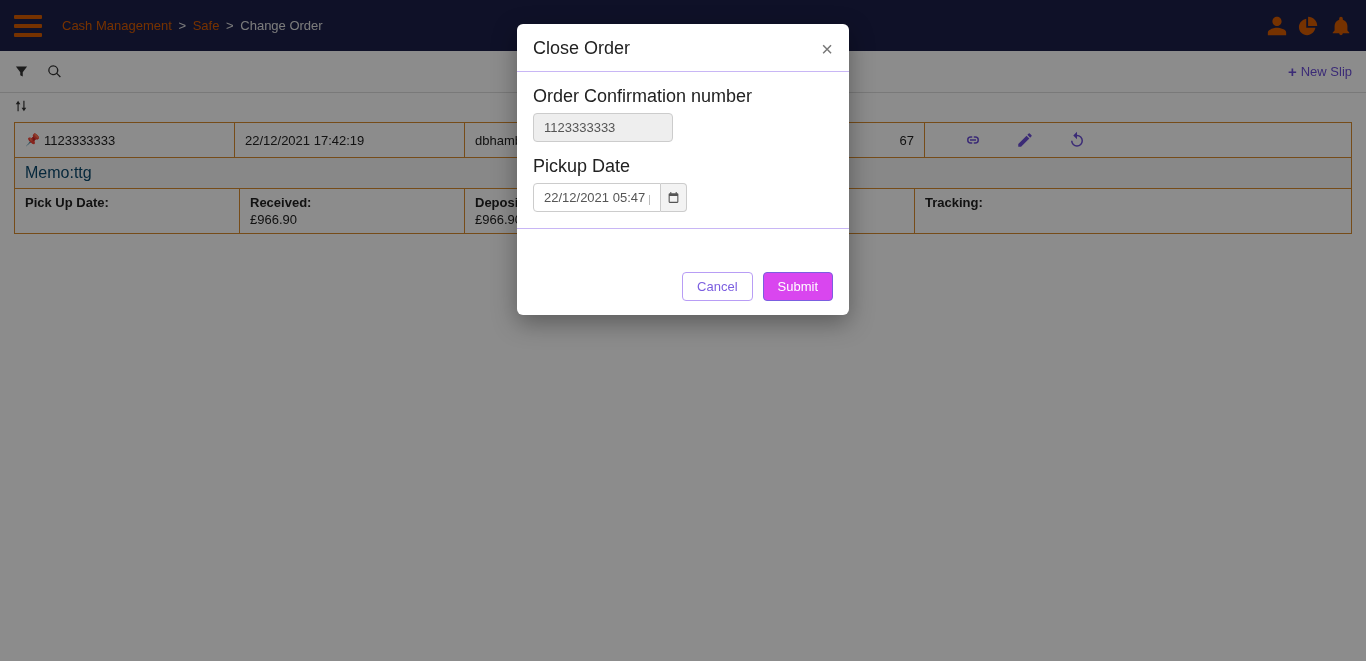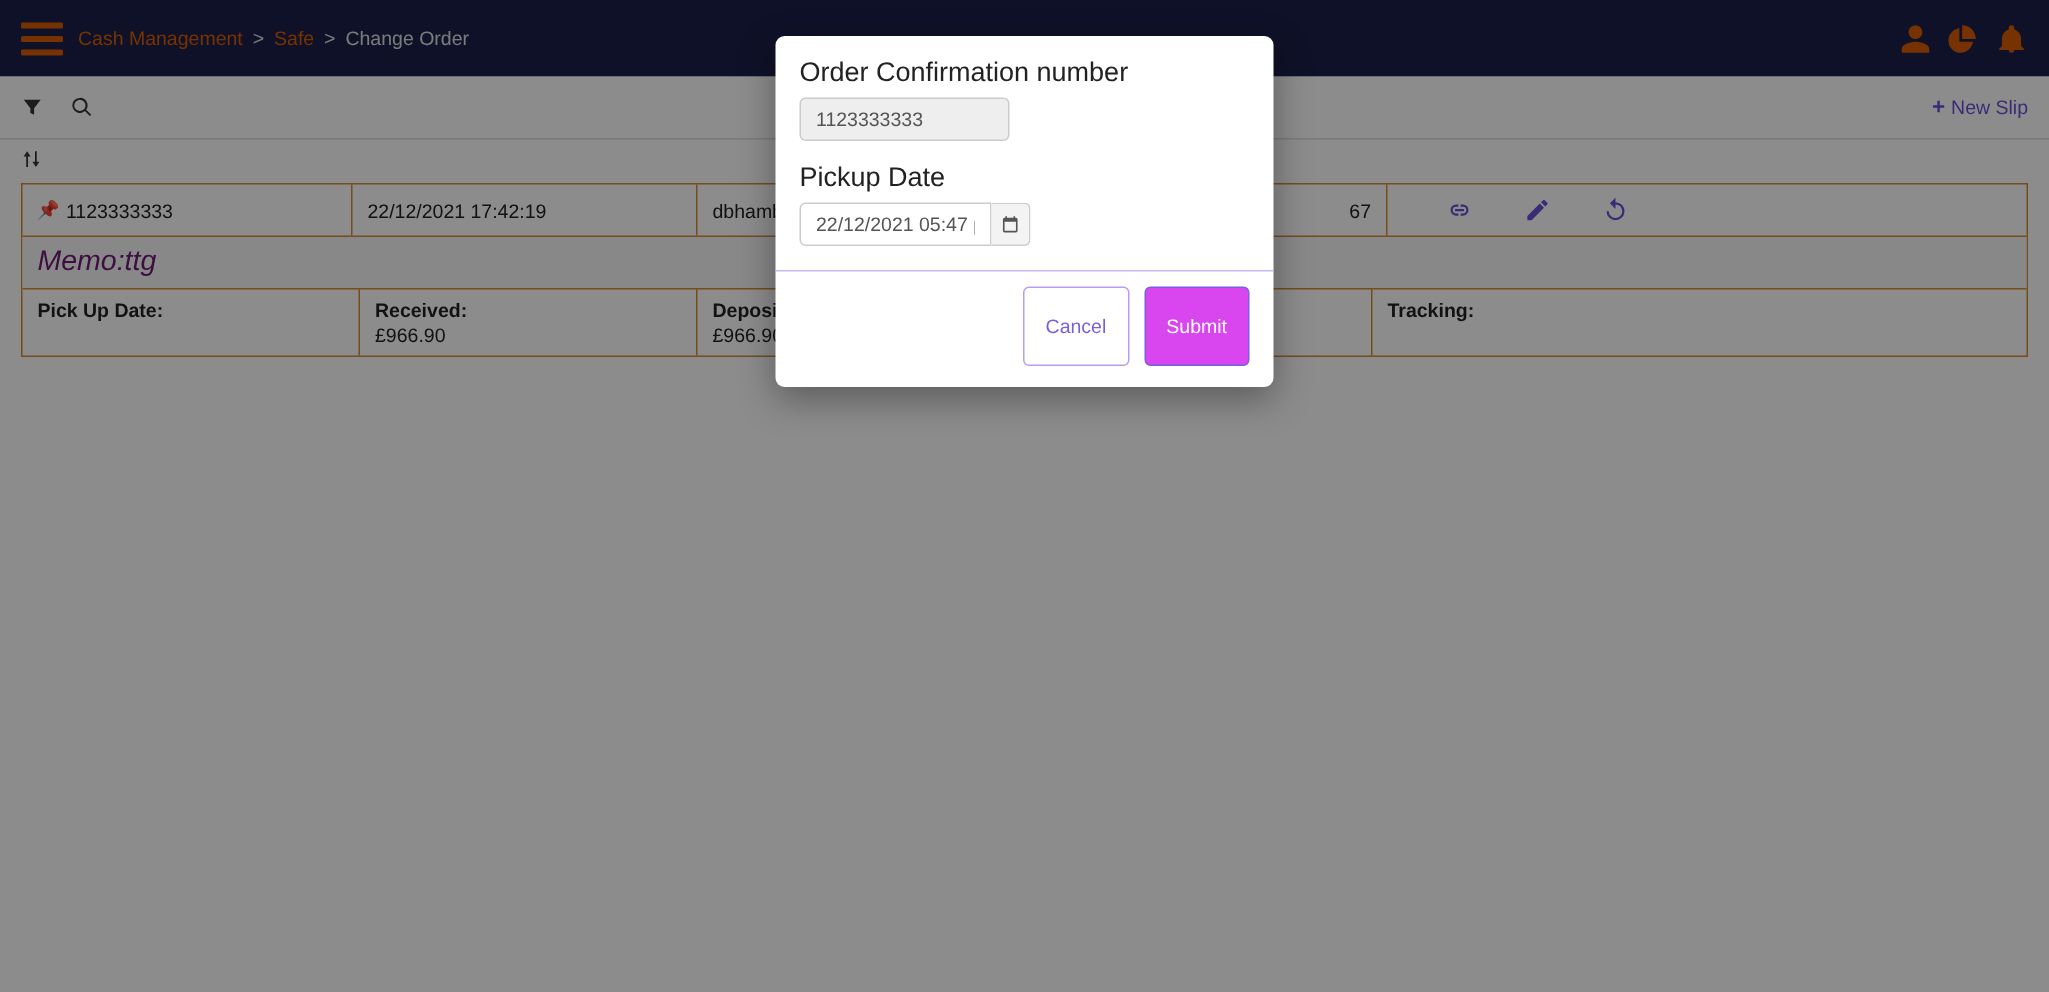--- a/index.html
+++ b/index.html
@@ -8,21 +8,21 @@
 
   
   .topbar {
     height: 51px;
     background: #1c1f4a;
     display: flex;
     align-items: center;
     justify-content: space-between;
     padding: 0 14px;
   }
-  .topbar-left { display: flex; align-items: center; }
+  .topbar-left { display: flex; align-items: center; gap: 10px; }
   .hamburger {
     width: 28px; height: 22px;
     display: flex; flex-direction: column; justify-content: space-between;
     cursor: pointer;
   }
   .hamburger span { display: block; height: 4px; background: #d85c00; border-radius: 1px; }
   .breadcrumb { font-size: 13px; margin-left: 10px; }
   .breadcrumb .bc-link { color: #d85c00; cursor: pointer; }
   .breadcrumb .bc-current { color: #e0e0e0; }
   .breadcrumb .bc-sep { color: #e0e0e0; margin: 0 3px; }
@@ -51,21 +51,21 @@
   .row1 {
     display: grid;
     grid-template-columns: 220px 230px 230px 230px 200px 1fr;
     border-bottom: 1px solid #d88b2e;
   }
   .row1 > div { padding: 8px 10px; border-right: 1px solid #d88b2e; font-size: 13px; color: #222; display: flex; align-items: center; }
   .row1 > div:last-child { border-right: none; justify-content: center; gap: 34px; }
   .pin-icon { color: #6c4fd8; margin-right: 4px; font-size: 12px; }
   .action-icons svg { width: 18px; height: 18px; fill: #6c4fd8; cursor: pointer; }
 
-  .memo-row { padding: 6px 10px; background: #f7f7f7; border-bottom: 1px solid #d88b2e; font-size: 19px; color: #701a75; font-style: italic; }
+  .memo-row { padding: 6px 10px; background: #f7f7f7; border-bottom: 1px solid #d88b2e; font-size: 16px; color: #0c4a6e; }
 
   .row2 {
     display: grid;
     grid-template-columns: 225px 225px 225px 225px 225px 1fr;
   }
   .row2 > div { padding: 6px 10px; border-right: 1px solid #d88b2e; font-size: 13px; color: #222; }
   .row2 > div:last-child { border-right: none; }
   .row2 .lbl { font-weight: bold; display: block; margin-bottom: 2px; }
 
   
@@ -106,21 +106,21 @@
   .date-btn {
     width: 26px; border: 1px solid #ccc; border-left: none; border-radius: 0 4px 4px 0;
     background: #f3f3f3; display: flex; align-items: center; justify-content: center; cursor: pointer;
   }
   .date-btn svg { width: 13px; height: 13px; fill: #555; }
   .modal-footer {
     padding: 10px 16px 14px 16px;
     display: flex; justify-content: flex-end; gap: 10px;
   }
   .btn {
-    padding: 18px 14px; border-radius: 4px; font-size: 13px; cursor: pointer;
+    padding: 6px 14px; border-radius: 4px; font-size: 13px; cursor: pointer; margin-top: 33px;
   }
   .btn-cancel { background: #fff; border: 1px solid #b89df5; color: #7b5ee0; }
   .btn-submit { background: #d946ef; border: 1px solid #7b5ee0; color: #fff; }
 
 </style>
 </head>
 <body>
 
 <div class="topbar">
   <div class="topbar-left">
@@ -218,20 +218,24 @@
         <span class="lbl">Tracking:</span>
         <span></span>
       </div>
     </div>
   </div>
 </div>
 
 <div class="scrim"></div>
 
 <div class="modal">
+  <div class="modal-header">
+    <div class="modal-title">Close Order</div>
+    <div class="modal-close">×</div>
+  </div>
   <div class="modal-body">
     <label class="field-label">Order Confirmation number</label>
     <input class="input-readonly" readonly="" value="1123333333" style="">
 
     <label class="field-label">Pickup Date</label>
     <div class="date-wrap">
       <input class="date-input" value="22/12/2021 05:47 pm" style="">
       <div class="date-btn">
         <svg viewBox="0 0 24 24">
             <path d="M19 4h-1V2h-2v2H8V2H6v2H5a2 2 0 00-2 2v14a2 2 0 002 2h14a2 2 0 002-2V6a2 2 0 00-2-2zm0 16H5V9h14v11z"></path>

